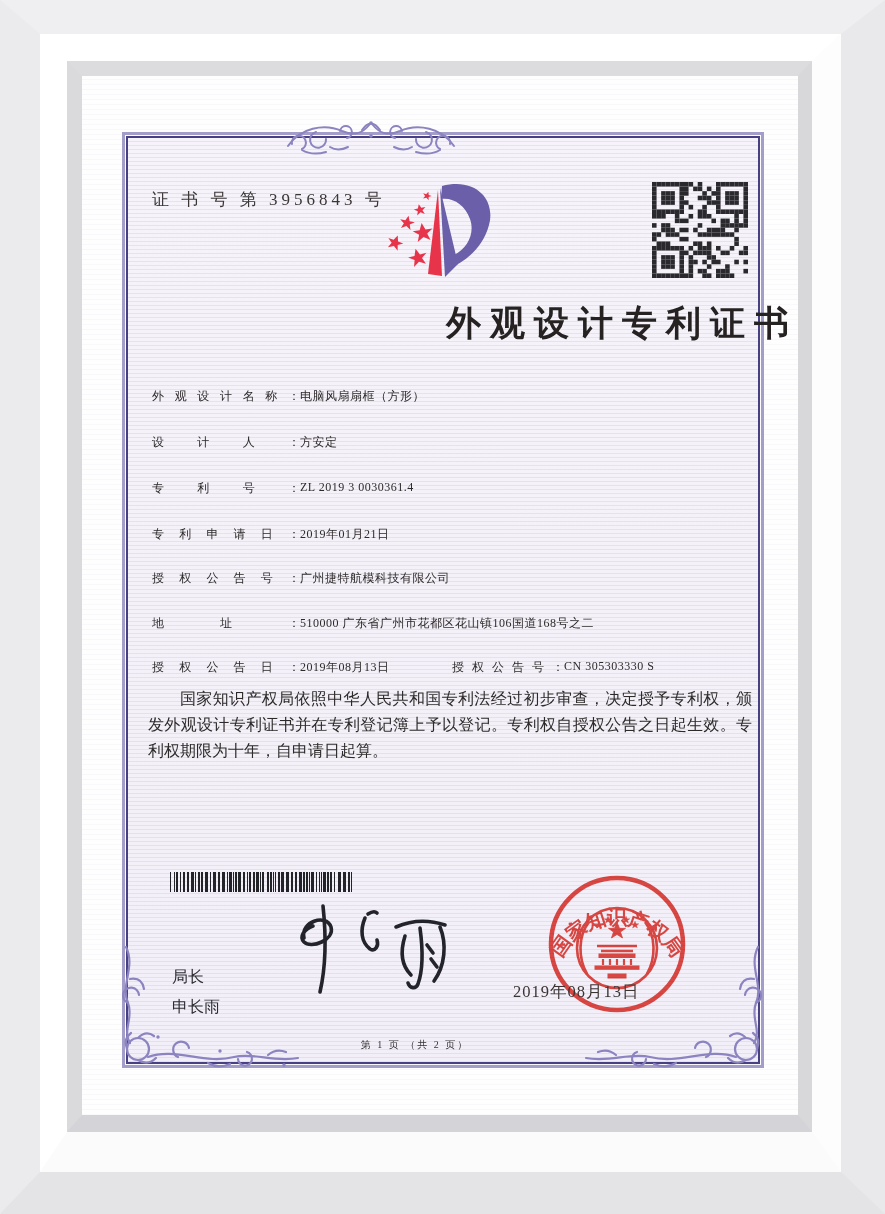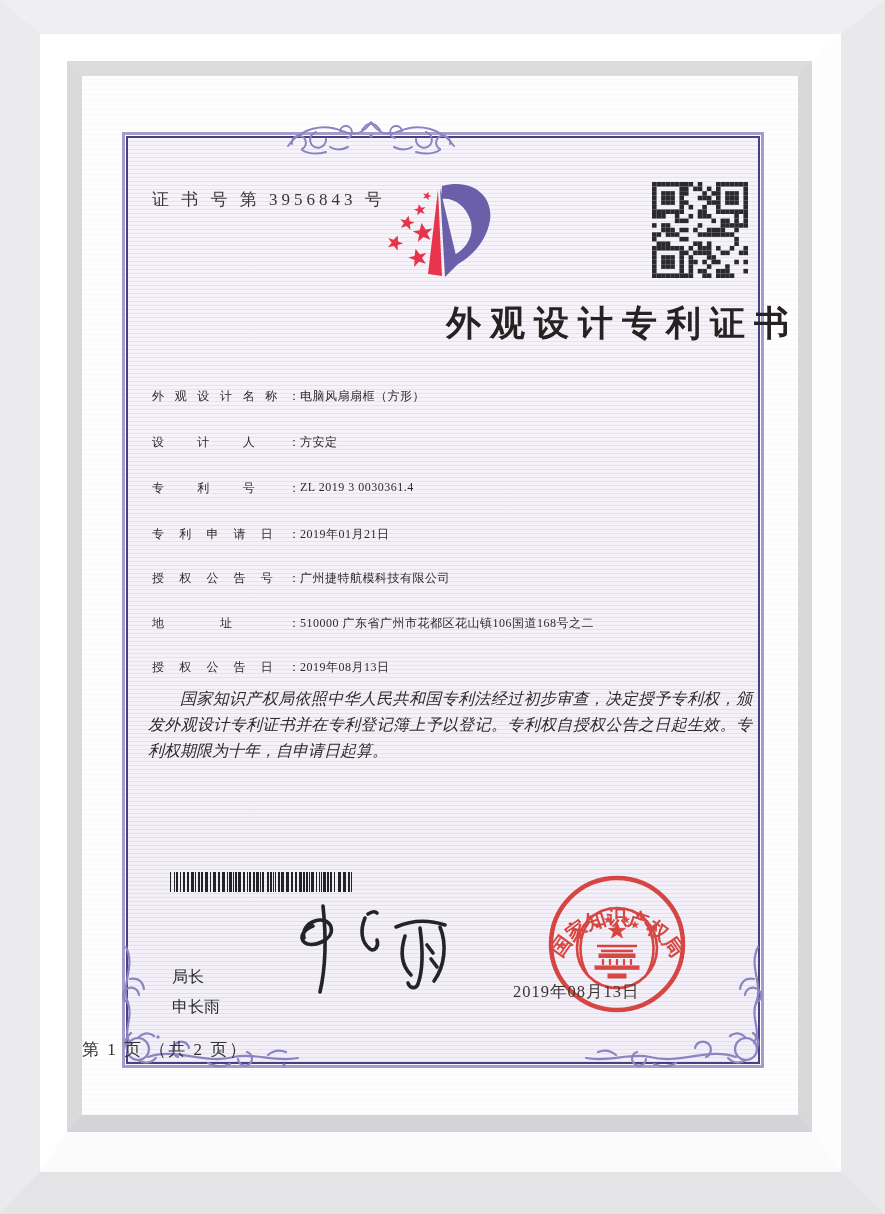--- a/index.html
+++ b/index.html
@@ -28,24 +28,24 @@
       linear-gradient(#f6f3fa,#f2eff8);}
   .abs{position:absolute;}
   .cert-no{left:70px;top:112px;font-size:17px;letter-spacing:4px;color:#3b3636;}
   .title{left:38px;right:0;top:224px;text-align:right;font-size:35px;font-weight:600;
     letter-spacing:9px;color:#262222;}
   .frow{left:70px;font-size:12px;color:#2e2a2a;white-space:nowrap;}
   .flabel{display:inline-block;width:148px;text-align:justify;text-align-last:justify;vertical-align:top;}
   .fvalue{letter-spacing:0.5px;}
   .fpair2{position:absolute;left:300px;top:0;}
   .paras{left:66px;right:46px;top:610px;font-size:16px;line-height:1.62;color:#2e2a2a;}
-  .paras p{margin:0;text-indent:2em;text-align:justify;font-style:italic;}
+  .paras p{margin:0;text-indent:2em;text-align:justify;}
   .signer{left:90px;top:854px;font-family:"Liberation Sans","DejaVu Sans",sans-serif;
     font-size:16px;color:#2b2b30;line-height:1.85;margin-top:32px;}
-  .page-info{left:0;right:50px;top:962px;font-size:17px;color:#333;letter-spacing:2px;}
+  .page-info{left:0;right:50px;top:962px;text-align:center;font-size:10px;color:#333;letter-spacing:2px;}
   .back-note{left:0;right:50px;top:1006px;text-align:center;font-size:15.5px;color:#3a3535;letter-spacing:2px;}
   .seal-date{left:431px;top:905px;width:160px;font-size:16.5px;color:#3c3333;letter-spacing:1px;z-index:6;}
   .seal-box{left:455px;top:788px;width:160px;height:160px;z-index:5;opacity:0.9;mix-blend-mode:multiply;}
   .sig-box{left:198px;top:820px;width:195px;height:102px;z-index:2;}
   .qr-box{left:570px;top:106px;width:96px;height:96px;}
   .logo-box{left:296px;top:104px;width:130px;height:110px;}
   .barcode-box{left:88px;top:796px;width:186px;height:20px;}
   .orn-top{left:200px;top:38px;width:178px;height:46px;}
   .orn-bl{left:30px;top:863px;width:200px;height:137px;}
   .orn-br{left:490px;top:863px;width:200px;height:137px;transform:scaleX(-1);}
@@ -374,20 +374,23 @@
     <span class="flabel">专利申请日：</span><span class="fvalue">2019年01月21日</span>
   </div>
   <div class="abs frow" style="top:494px">
     <span class="flabel">授权公告号：</span><span class="fvalue">广州捷特航模科技有限公司</span>
   </div>
   <div class="abs frow" style="top:539px">
     <span class="flabel">地址：</span><span class="fvalue">510000 广东省广州市花都区花山镇106国道168号之二</span>
   </div>
   <div class="abs frow" style="top:583px">
     <span class="flabel">授权公告日：</span><span class="fvalue">2019年08月13日</span>
+    <span class="fpair2">
+      <span class="flabel" style="width:112px">授权公告号：</span><span class="fvalue">CN 305303330 S</span>
+    </span>
   </div>
 
   <div class="abs paras">
     <p>国家知识产权局依照中华人民共和国专利法经过初步审查，决定授予专利权，颁发外观设计专利证书并在专利登记簿上予以登记。专利权自授权公告之日起生效。专利权期限为十年，自申请日起算。</p>
   </div>
 
   <svg class="abs barcode-box" id="barcode-svg" viewBox="0 0 186 20" preserveAspectRatio="none">
             <g fill="#23232a">
               <rect x="0" y="0" width="1" height="20"></rect>
               <rect x="4" y="0" width="1" height="20"></rect>

